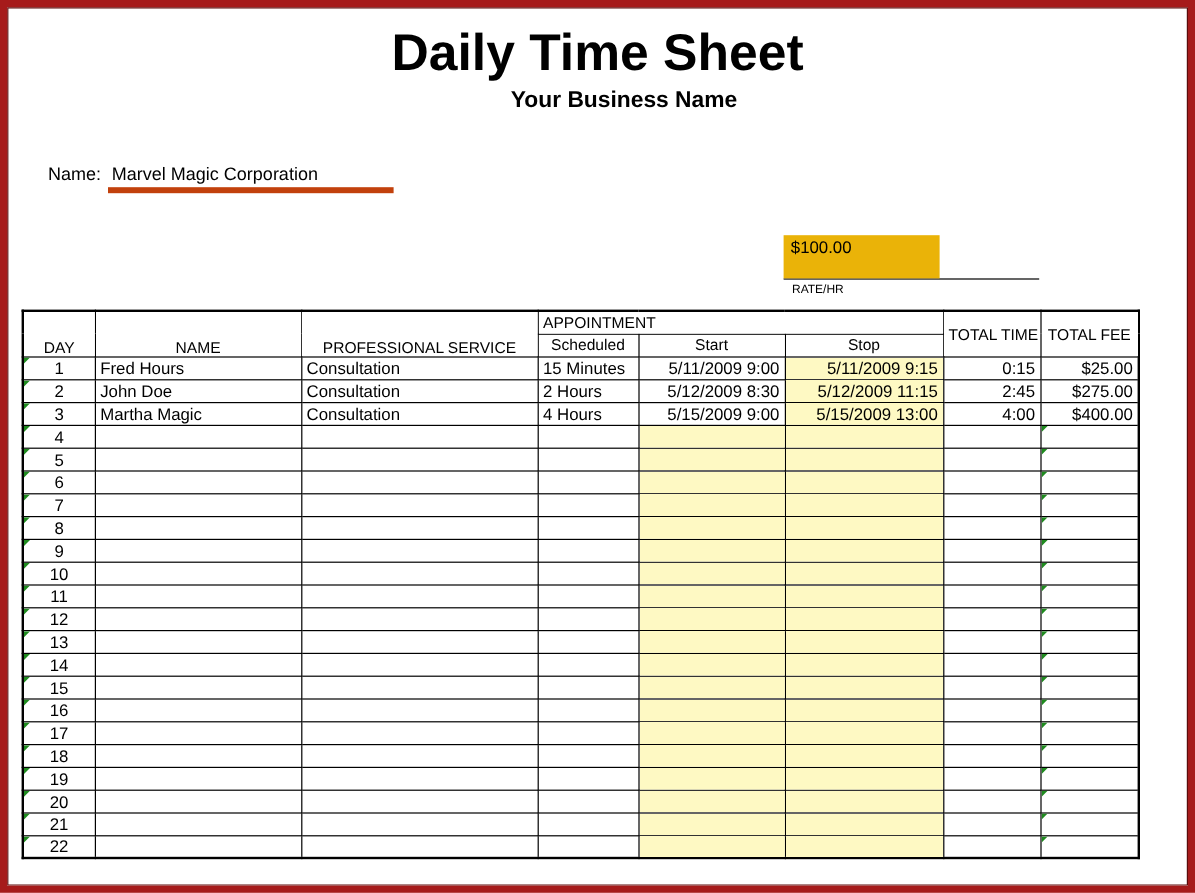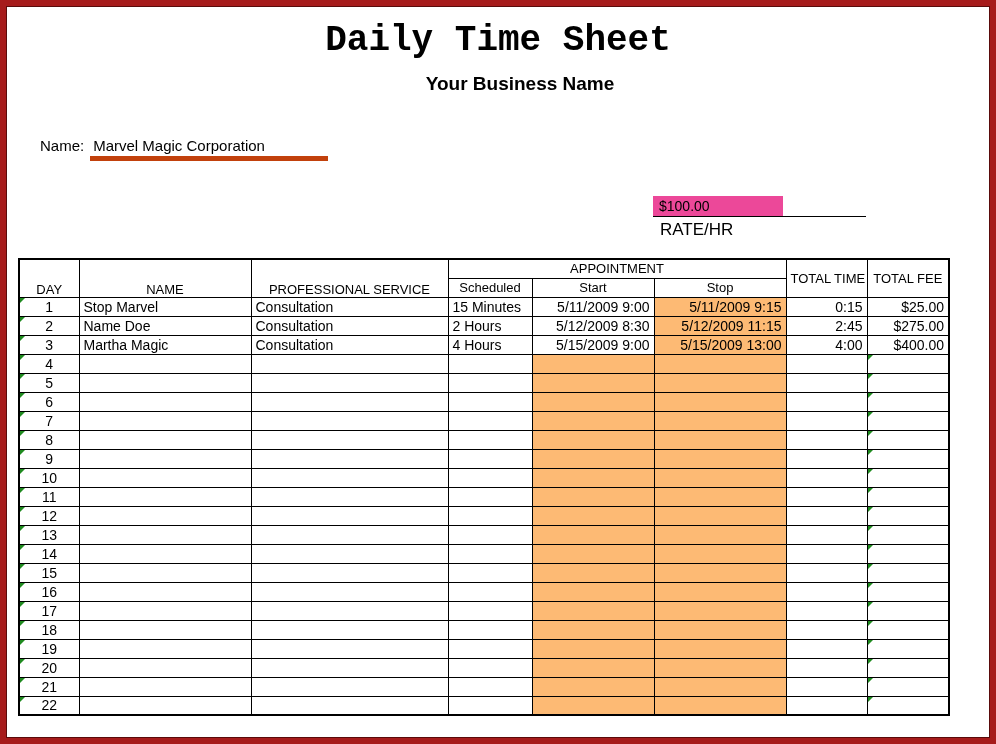--- a/index.html
+++ b/index.html
@@ -11,22 +11,22 @@
     box-shadow: inset 0 0 0 1px #5a0b0b;
     position: relative;
     overflow: hidden;
     font-family: "Liberation Sans", "DejaVu Sans", sans-serif;
     color: #000;
   }
 
   .title {
     position: absolute; top: 14px; left: 0; width: 100%;
     text-align: center;
-    font-family: Liberation Mono, monospace;
-    font-weight: 700; font-size: 36px;
+    font-family: Liberation Sans, sans-serif;
+    font-weight: 700; font-size: 43px;
   }
   .subtitle {
     position: absolute; top: 67px; left: 0; width: 100%;
     text-align: center; font-weight: 700; font-size: 19px; padding-left: 44px;
   }
 
   .name-row {
     position: absolute; top: 131px; left: 34px;
     display: flex; align-items: baseline; font-size: 15px;
   }
@@ -34,49 +34,49 @@
   .name-value {
     display: inline-block; width: 238px;
     border-bottom: 5px solid #c2410c;
     padding: 0 0 2px 3px; font-size: 15px;
     white-space: nowrap; overflow: hidden;
   }
 
   .rate-wrap { position: absolute; top: 190px; left: 647px; }
   .rate-line { width: 213px; border-bottom: 1px solid #000; }
   .rate-box {
-    width: 130px; height: 20px; line-height: 20px;
-    background: #ec4899; padding-left: 6px; font-size: 14px;
-  }
-  .rate-label { font-size: 17px; margin-top: 3px; padding-left: 7px; }
+    width: 130px; height: 36px; line-height: 20px;
+    background: #eab308; padding-left: 6px; font-size: 14px;
+  }
+  .rate-label { font-size: 10px; margin-top: 3px; padding-left: 7px; }
 
   table.sheet {
     position: absolute; left: 12px; top: 252px; width: 930px;
     border-collapse: collapse; table-layout: fixed;
     border: 2px solid #000;
   }
   .sheet th, .sheet td {
     border: 1px solid #000;
     height: 19px;
     padding: 0 4px;
     font-weight: normal;
     overflow: hidden; white-space: nowrap;
     position: relative;
     font-size: 14px;
   }
   .sheet th { font-size: 13px; background: #fff; }
   .hb { vertical-align: bottom; text-align: center; padding-bottom: 2px; }
   .h2col { white-space: pre-line; vertical-align: middle; text-align: center; line-height: 15px; }
-  .appt { text-align: center; margin-top: 16px; }
+  .appt { text-align: left; margin-top: 16px; }
   .h-sched, .h-start, .h-stop { }
 
   .c-day  { text-align: center; }
   .c-name, .c-service, .c-sched { text-align: left; }
   .c-start, .c-stop, .c-time, .c-fee { text-align: right; }
-  .shaded { background: #fdba74; }
+  .shaded { background: #fef9c3; }
 
   .tri {
     position: absolute; top: 0; left: 0; width: 0; height: 0;
     border-top: 5px solid #1f8b1f;
     border-right: 5px solid transparent;
   }
 </style>
 </head>
 <body>
 
@@ -119,31 +119,31 @@
     </tr>
     <tr>
       <th class="h-sched">Scheduled</th>
       <th class="h-start">Start</th>
       <th class="h-stop">Stop</th>
     </tr>
   </thead>
   <tbody id="rows">
       <tr>
         <td class="c-day">1<span class="tri"></span></td>
-        <td class="c-name">Stop Marvel</td>
+        <td class="c-name">Fred Hours</td>
         <td class="c-service">Consultation</td>
         <td class="c-sched">15 Minutes</td>
         <td class="c-start">5/11/2009 9:00</td>
         <td class="c-stop shaded">5/11/2009 9:15</td>
         <td class="c-time">0:15</td>
         <td class="c-fee">$25.00</td>
       </tr>
       <tr>
         <td class="c-day">2<span class="tri"></span></td>
-        <td class="c-name">Name Doe</td>
+        <td class="c-name">John Doe</td>
         <td class="c-service">Consultation</td>
         <td class="c-sched">2 Hours</td>
         <td class="c-start">5/12/2009 8:30</td>
         <td class="c-stop shaded">5/12/2009 11:15</td>
         <td class="c-time">2:45</td>
         <td class="c-fee">$275.00</td>
       </tr>
       <tr>
         <td class="c-day">3<span class="tri"></span></td>
         <td class="c-name">Martha Magic</td>

